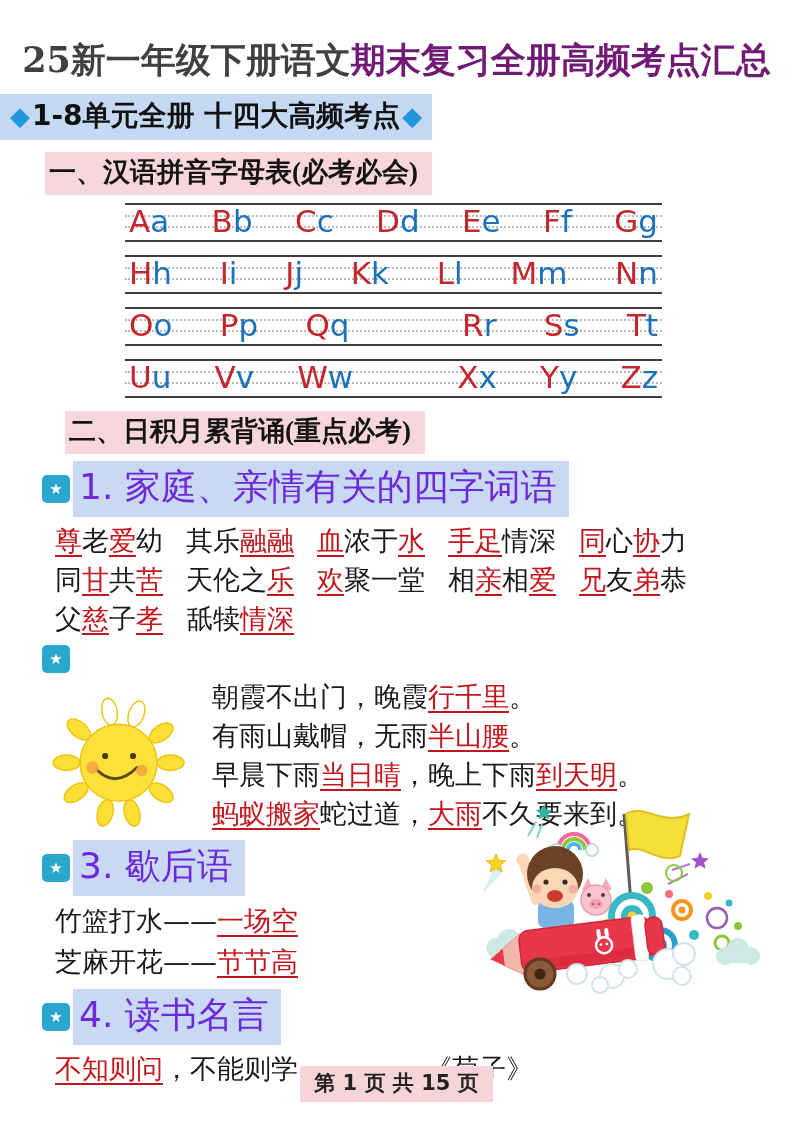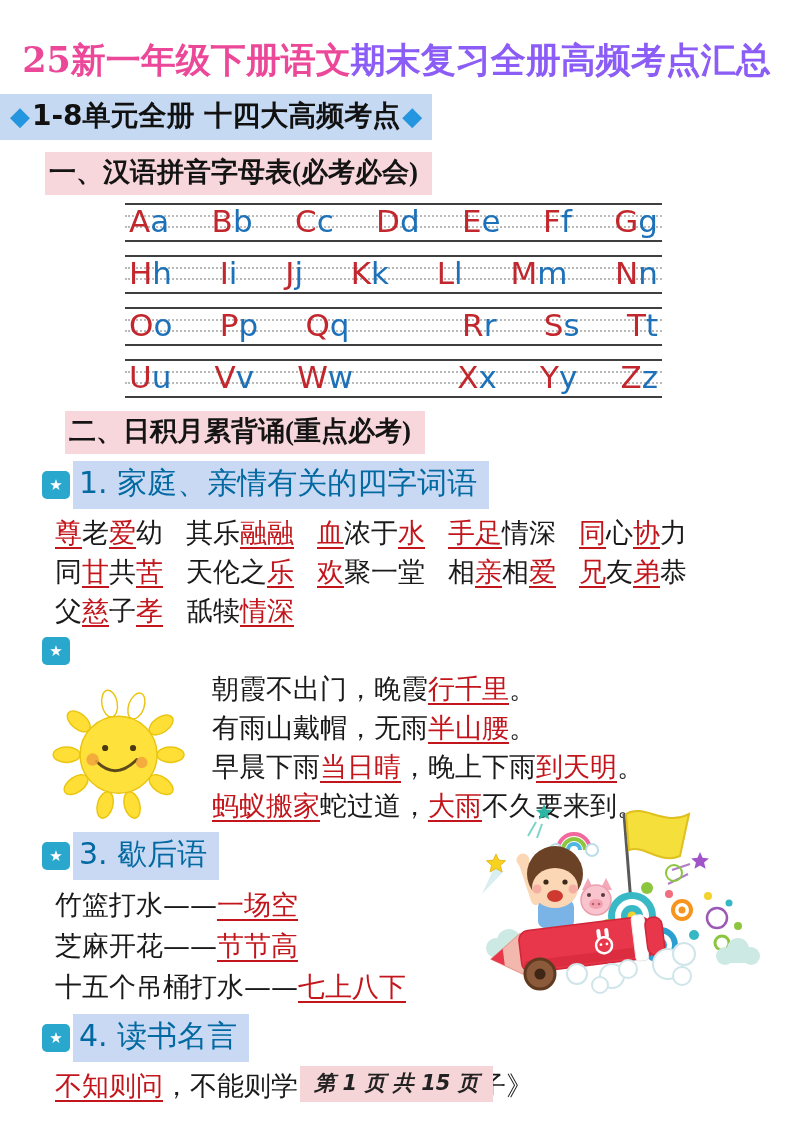--- a/index.html
+++ b/index.html
@@ -2,22 +2,22 @@
 <html><head>
 <meta charset="utf-8">
 <style>
   html,body{margin:0;padding:0;background:#ffffff;}
   .page{position:relative;width:793px;height:1122px;background:#fff;overflow:hidden;
         font-family:"DejaVu Sans","Liberation Sans",sans-serif;color:#1a1a1a;}
 
   
   .title{margin-top:36px;text-align:center;font-size:35px;font-weight:bold;
          font-family:"DejaVu Serif","Liberation Serif",serif;line-height:48px;letter-spacing:0;}
-  .t-black{color:#ec4899;}
-  .t-red{color:#8b5cf6;}
+  .t-black{color:#404040;}
+  .t-red{color:#701a75;}
 
   .subtitle-row{text-align:left;margin-top:10px;}
   .subtitle{display:inline-block;background:#c6d9f2;padding:3px 8px 5px 8px;
             font-size:28px;font-weight:bold;color:#111;}
   .diamond{color:#2496e0;font-size:26px;padding:0 2px;}
 
   
   .sec-head{margin:12px 0 0 45px;font-family:Liberation Serif, serif;}
   .sec-head.s2{margin-top:8px;padding-left:20px;}
   .hl-pink{display:inline-block;background:#f8d7dc;font-size:27px;font-weight:bold;
@@ -33,21 +33,21 @@
   .abc-letters{position:absolute;left:0;right:0;top:-5px;display:flex;
                justify-content:space-between;padding:0 4px;font-size:31px;line-height:42px;}
   .letter-group .up{color:#c1272d;}
   .letter-group .low{color:#1d71b8;}
   .letter-group.spacer{width:18px;}
 
   
   .item-head{display:flex;align-items:center;margin:7px 0 0 42px;}
   .star-box{flex:none;width:28px;height:28px;background:#2aa7cc;border-radius:5px;color:#fff;
             display:flex;align-items:center;justify-content:center;font-size:15px;margin-right:3px;}
-  .item-label{background:#c9d9f4;font-size:30px;padding:2px 12px 5px 6px;color:#0369a1;}
+  .item-label{background:#c9d9f4;font-size:36px;padding:2px 12px 5px 6px;color:#6d28d9;}
 
   
   .text-lines{margin-left:55px;font-size:27px;line-height:39px;margin-top:4px;}
   .text-lines .hl{color:#c3161c;text-decoration:underline;text-decoration-thickness:2px;
                   text-underline-offset:5px;text-decoration-color:#c3161c;}
   .text-lines .gap{display:inline-block;width:23px;}
   .text-lines.xiehouyu{line-height:41px;}
 
   
   .weather-block{position:relative;display:flex;margin-top:2px;}
@@ -58,21 +58,21 @@
   .bubble::before{content:"";position:absolute;left:-12px;bottom:7px;width:0;height:0;
           border-style:solid;border-width:4px 16px 12px 0;border-color:transparent #f3b9c3 transparent transparent;
           transform:rotate(12deg);}
 
   
   .cartoon{position:absolute;left:482px;top:798px;width:308px;height:202px;}
 
   
   .footer{position:absolute;left:0;right:0;bottom:20px;text-align:center;}
   .hl-footer{display:inline-block;background:#f6d5d9;padding:3px 14px 5px 14px;font-size:21px;
-             font-weight:bold;color:#222;font-style:italic;}
+             font-weight:bold;color:#222;}
 </style>
 </head>
 <body>
 
 <div class="page">
 
   <div class="title">
     <span class="t-black">25新一年级下册语文</span><span class="t-red">期末复习全册高频考点汇总</span>
   </div>
 
@@ -192,21 +192,20 @@
 
   <div class="item-head">
     <span class="star-box">
         <span>★</span>
       </span>
     <span class="item-label">3. 歇后语</span>
   </div>
   <div class="text-lines xiehouyu">
       <div class="text-line"><span>竹篮打水——</span><span class="hl">一场空</span></div>
       <div class="text-line"><span>芝麻开花——</span><span class="hl">节节高</span></div>
-      <div class="text-line"><span>十五个吊桶打水——</span><span class="hl">七上八下</span></div>
     </div>
 
   <div class="item-head">
     <span class="star-box">
         <span>★</span>
       </span>
     <span class="item-label">4. 读书名言</span>
   </div>
   <div class="text-lines quote">
       <div class="text-line"><span class="hl">不知则问</span><span>，不能则学。</span><span class="gap"></span><span class="gap"></span><span>——《荀子》</span></div>

